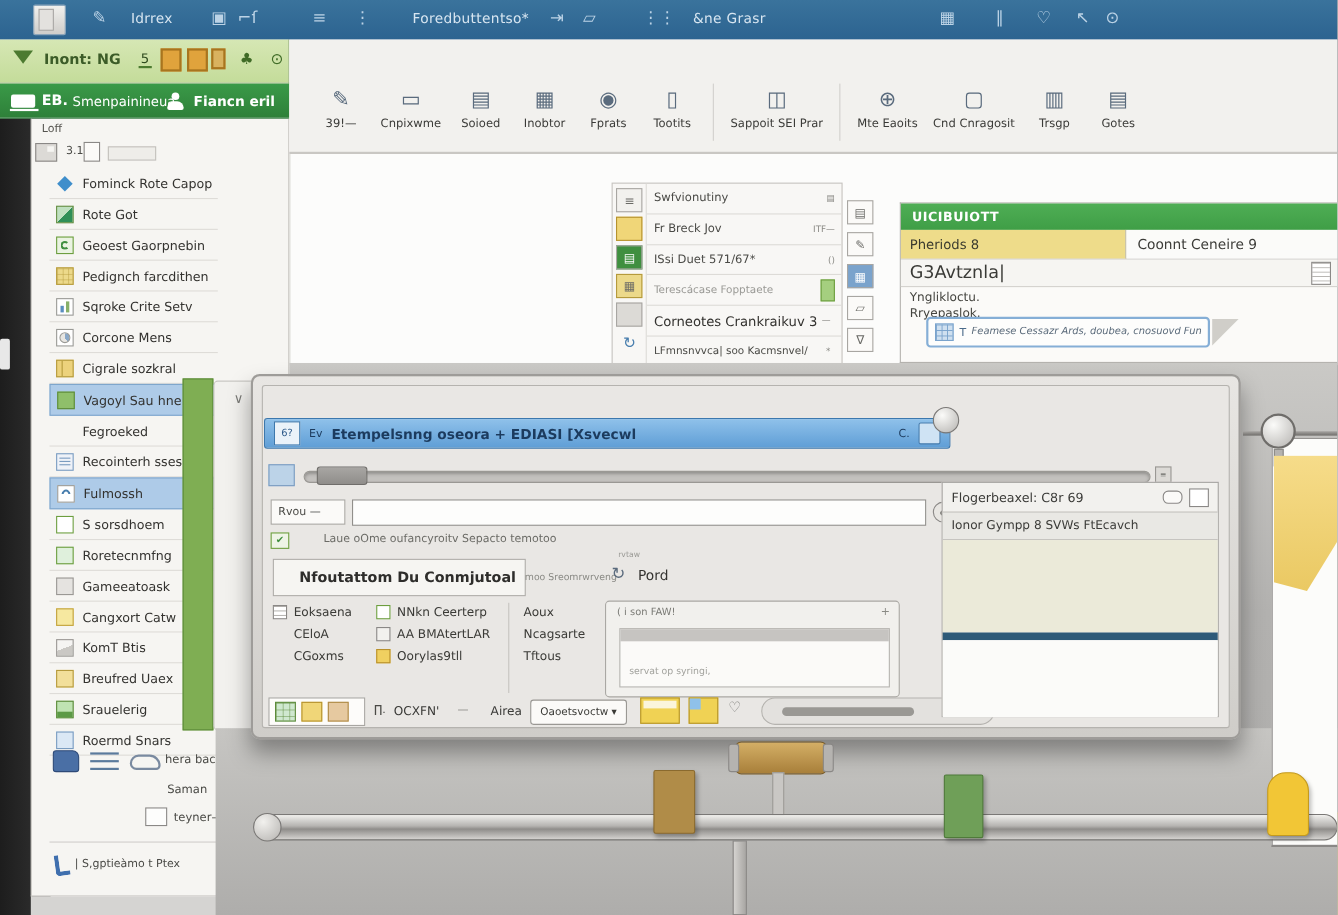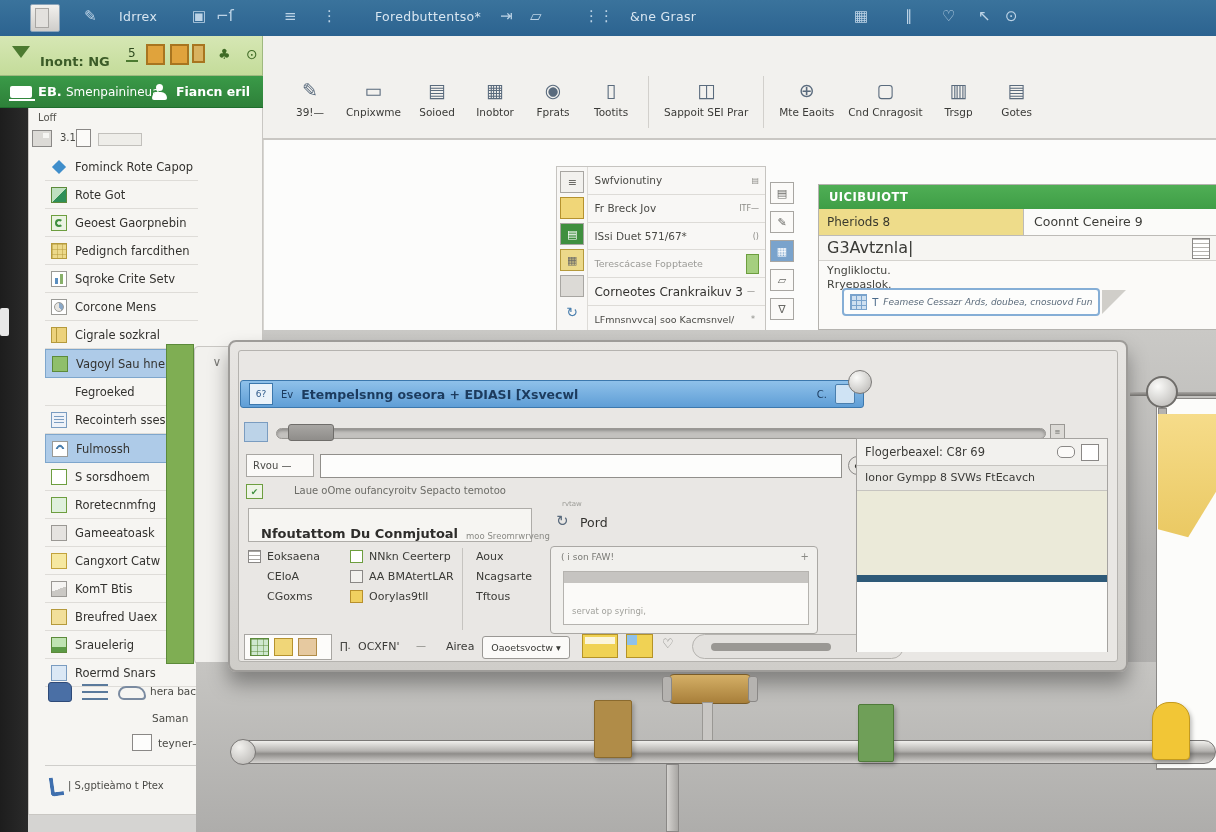--- a/index.html
+++ b/index.html
@@ -8,21 +8,21 @@
   .abs{position:absolute;box-sizing:border-box;}
   
   .topbar{left:0;top:0;width:1216px;height:36px;background:linear-gradient(#3a739c,#2c6390);color:#cfe0ec;}
   .topbar .tbi{position:absolute;top:7px;font-size:15px;color:#bcd3e6;}
   .topbar .tbl{position:absolute;top:9px;font-size:12.5px;color:#d8e6f1;letter-spacing:.3px;}
   .winicon{left:30px;top:4px;width:30px;height:28px;background:linear-gradient(#f2f1ee,#cfcdca);border:1px solid #8aa4ba;border-radius:2px;}
   .winicon::before{content:"";position:absolute;left:4px;top:3px;right:10px;bottom:3px;background:#e3e1de;border:1px solid #a8a6a3;}
   
   .lgreen{left:0;top:36px;width:263px;height:40px;background:linear-gradient(#d6e7b4,#c4dc9a);border-bottom:1px solid #9fb97f;border-right:1px solid #9fb97f;}
   .funnel{left:12px;top:10px;width:0;height:0;border-left:9px solid transparent;border-right:9px solid transparent;border-top:12px solid #4c7a30;}
-  .lg-label{left:40px;top:18px;font-size:13px;color:#3c5c28;font-weight:bold;}
+  .lg-label{left:40px;top:11px;font-size:13px;color:#3c5c28;font-weight:bold;}
   .lg-badge{left:126px;top:10px;font-size:12px;color:#2e4a1e;border-bottom:2px solid #4c7a30;padding:0 2px;}
   .obox{top:8px;width:19px;height:21px;background:#e0a33c;border:2px solid #a8751f;}
   .obox.small{width:13px;height:19px;background:#d9b25f;}
   .lg-glyph{top:10px;font-size:14px;color:#3f6b26;}
   .dgreen{left:0;top:76px;width:263px;height:32px;background:linear-gradient(#3a9a48,#2e8039);border-bottom:1px solid #1f6e2d;color:#fff;}
   .logo-bars{left:10px;top:10px;width:22px;height:12px;background:#fff;border-radius:2px;}
   .logo-bars::after{content:"";position:absolute;left:-1px;top:13px;width:26px;height:2px;background:#fff;}
   .dg-logo{left:38px;top:8px;font-weight:bold;font-size:13px;}
   .dg-name{left:66px;top:9px;font-size:12px;}
   .personicon{left:152px;top:8px;width:14px;height:16px;}
@@ -148,21 +148,21 @@
   .knob{left:618px;top:28px;width:24px;height:24px;border-radius:50%;background:radial-gradient(circle at 35% 30%,#fbfbf9,#b5b3b0);border:1px solid #7a7876;}
   .sl-ic{left:14px;top:80px;width:24px;height:20px;background:#bcd3e8;border:1px solid #7a9cc0;}
   .groove{left:46px;top:86px;width:770px;height:11px;background:#c3c1be;border:1px solid #9a9894;border-radius:6px;box-shadow:inset 0 2px 3px rgba(0,0,0,.25);}
   .handle{left:58px;top:82px;width:46px;height:17px;background:linear-gradient(#a8a6a3,#8f8d8a);border:1px solid #6f6d6a;border-radius:3px;}
   .slend{left:820px;top:82px;width:15px;height:15px;border:1px solid #9a9894;background:#dcdad6;font-size:7px;line-height:14px;text-align:center;color:#6a6a66;}
   .rvou{left:16px;top:112px;width:68px;height:23px;background:#fbfaf8;border:1px solid #a8a6a2;font-size:10px;color:#4a4a46;line-height:22px;padding-left:6px;}
   .dinput{left:90px;top:112px;width:522px;height:24px;background:#fdfdfc;border:1px solid #918f8b;}
   .dotbtn{left:618px;top:114px;width:19px;height:19px;border-radius:50%;border:1px solid #8a8886;background:#e8e6e2;font-size:7px;text-align:center;line-height:18px;color:#3a3a36;}
   .noteic{left:16px;top:142px;width:17px;height:15px;border:1px solid #6d9e3f;background:#eef4e6;font-size:9px;line-height:14px;text-align:center;color:#3f8f3f;}
   .notetxt{left:40px;top:143px;font-size:10px;color:#6b6b66;white-space:nowrap;margin-left:24px;}
-  .section{left:18px;top:166px;width:284px;height:34px;background:#f6f5f2;border:1px solid #aeaca8;display:flex;align-items:flex-end;gap:8px;padding:0 4px;}
+  .section{left:18px;top:166px;width:230px;height:34px;background:#f6f5f2;border:1px solid #aeaca8;display:flex;align-items:center;gap:8px;padding:0 15px;}
   .section .radio{width:10px;height:10px;border-radius:50%;background:#3a3a36;}
   .section .stt{font-size:13px;font-weight:bold;color:#2e2d2b;white-space:nowrap;}
   .section .ssb{font-size:8.5px;color:#8a8a85;white-space:nowrap;}
   .pord-over{left:332px;top:158px;font-size:7px;color:#9a9a95;}
   .pord-ic{left:326px;top:170px;font-size:15px;color:#5a6b7d;}
   .pord{left:350px;top:173px;font-size:12.5px;color:#33322f;}
   .colbox{position:absolute;display:flex;flex-direction:column;gap:7px;}
   .copt{display:flex;align-items:center;gap:6px;font-size:11px;color:#3a3a36;white-space:nowrap;}
   .ic2{width:13px;height:13px;border:1px solid #8a8886;background:#fff;flex:0 0 13px;box-sizing:border-box;}
   .ic2.plain{visibility:hidden;}
@@ -618,21 +618,21 @@
           <span>CEloA</span>
         </div>
 
         <div class="copt">
           <span class="ic2 plain"></span>
           <span>CGoxms</span>
         </div>
       </div>
     <div class="colbox" style="left:112px;top:208px" eat="">
     </div>
-    <div class="colbox" style="left:120px;top:208px">
+    <div class="colbox" style="left:112px;top:208px">
 
         <div class="copt">
           <span class="ic2 cb"></span>
           <span>NNkn Ceerterp</span>
         </div>
 
         <div class="copt">
           <span class="ic2 ab"></span>
           <span>AA BMAtertLAR</span>
         </div>

